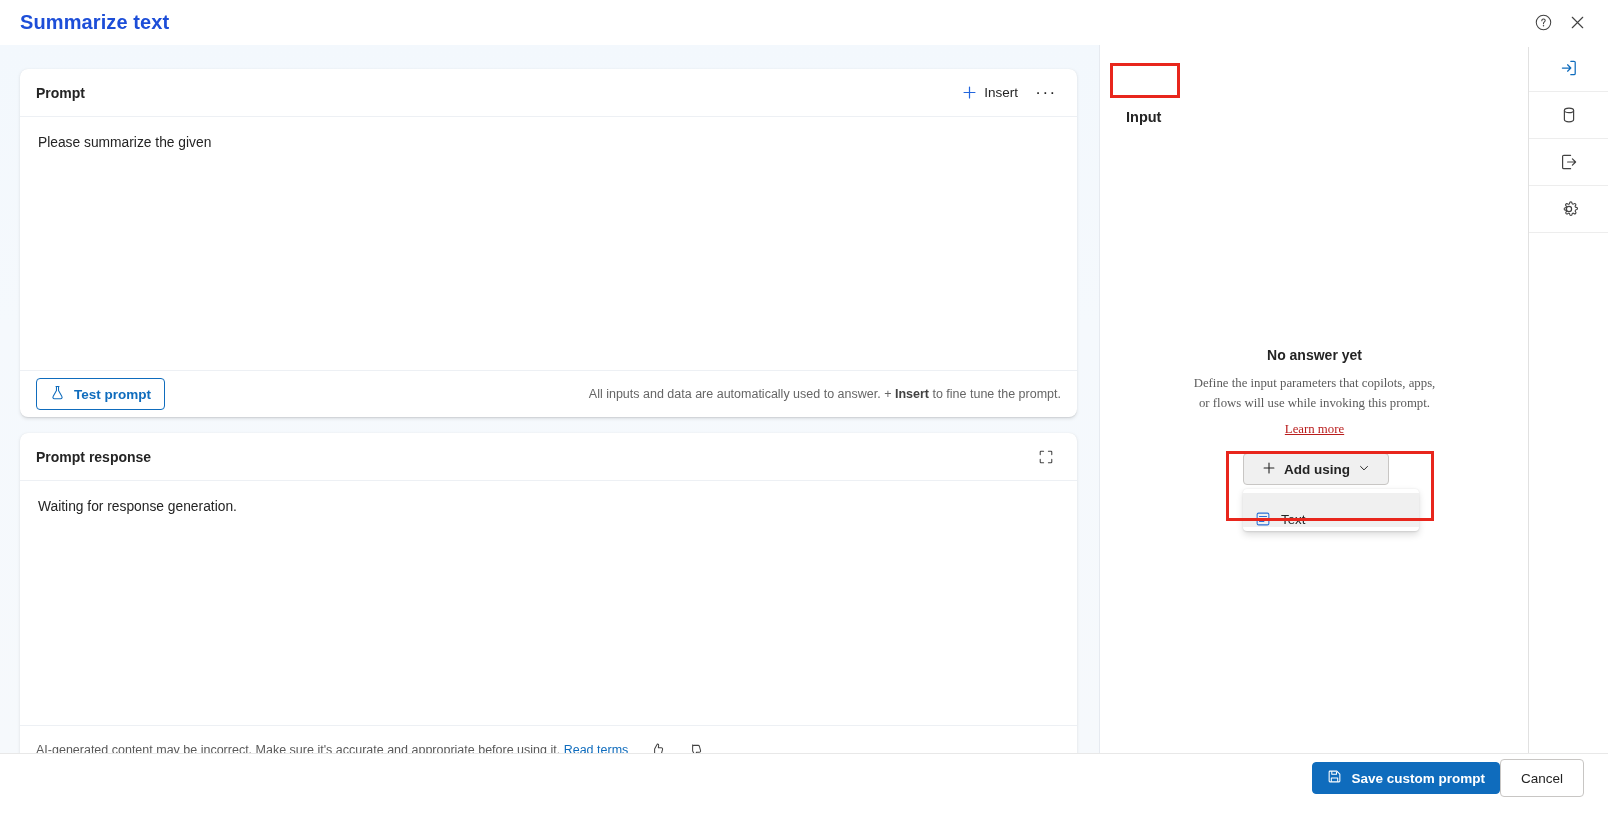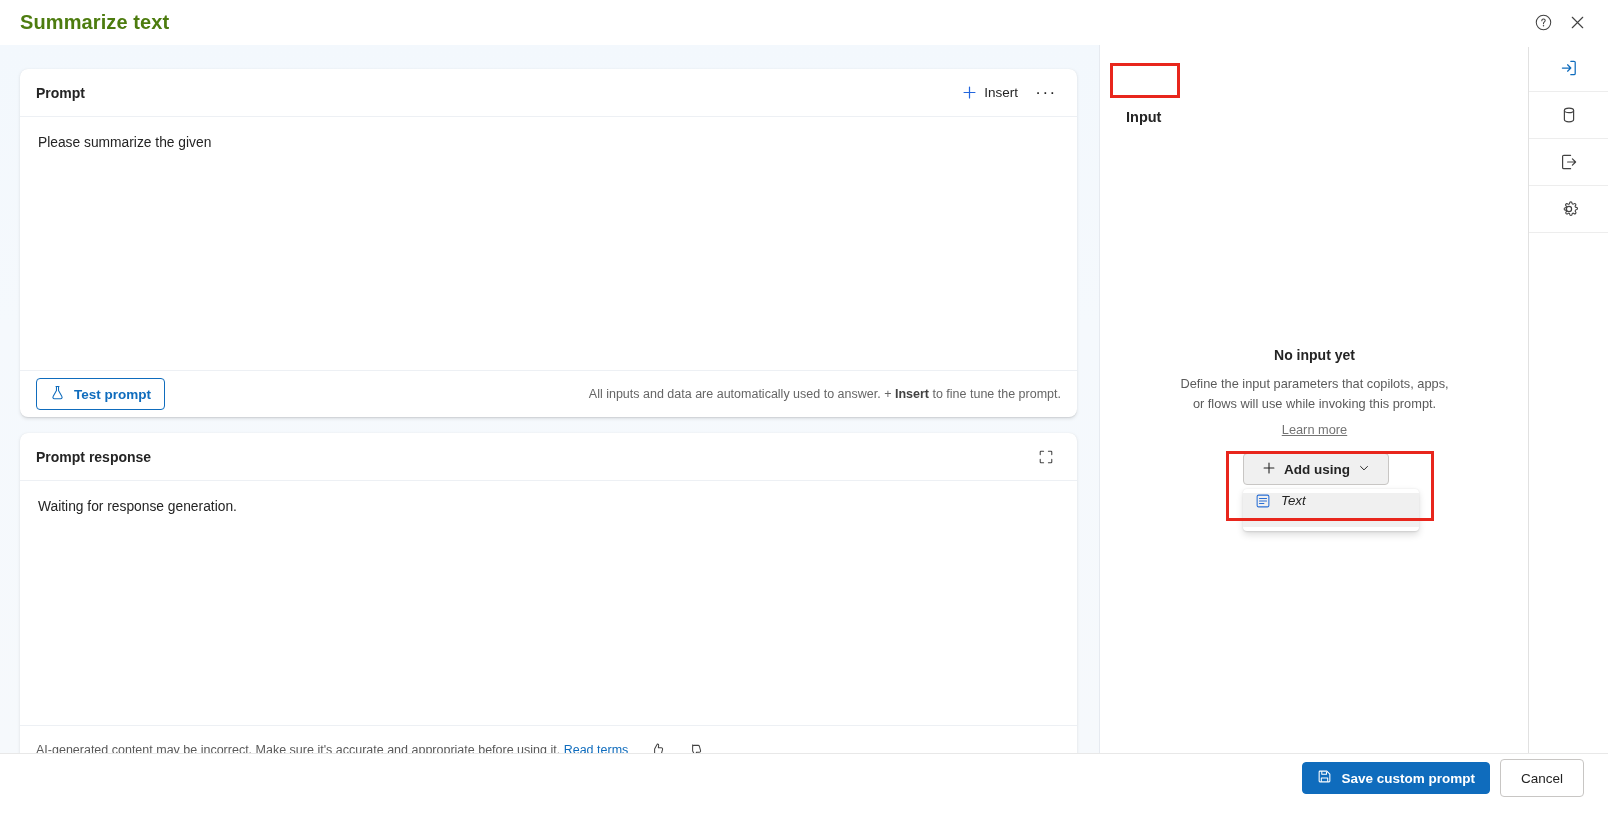--- a/index.html
+++ b/index.html
@@ -14,21 +14,21 @@
   }
   #app { position: relative; width: 1608px; height: 820px; background:#fff; }
 
   
   .titlebar {
     position: absolute; left:0; top:0; width:1608px; height:45px;
     background:#ffffff;
     display:flex; align-items:center;
   }
   .titlebar .title {
-    font-size: 20px; font-weight: 600; color:#4d7c0f;
+    font-size: 20px; font-weight: 600; color:#1d4ed8;
     margin-left: 20px; letter-spacing: .1px;
   }
   .titlebar .spacer { flex:1; }
   .tb-btn {
     width: 34px; height: 34px; display:flex; align-items:center; justify-content:center;
     border-radius: 4px; cursor: pointer; color:#424242;
   }
   .tb-btn:last-child { margin-right: 14px; }
 
   
@@ -125,61 +125,61 @@
   .input-heading {
     position:absolute; left:16px; top:56px;
     font-size:14.5px; font-weight:600; color:#242424;
     padding: 6px 10px;
   }
   .empty-state {
     position:absolute; left:0; top:300px; width:429px;
     text-align:center;
   }
   .empty-title { font-size:14px; font-weight:600; color:#242424; margin-bottom:11px; }
-  .empty-desc { font-size:12.8px; color:#5b5b5b; line-height:1.55; padding:0 40px; }
-  .empty-link { font-size:12.8px; color:#737373; text-decoration:underline; cursor:pointer; display:inline-block; margin-top:6px; }
+  .empty-desc { font-size:12.8px; color:#5b5b5b; line-height:1.55; padding:0 40px;font-family:Liberation Serif, serif; }
+  .empty-link { font-size:12.8px; color:#b91c1c; text-decoration:underline; cursor:pointer; display:inline-block; margin-top:6px; }
 
   .add-wrap { position:absolute; left:143px; top:406px; width:250px; }
   .add-btn {
     width:146px; height:32px;
     display:flex; align-items:center; justify-content:center; gap:8px;
     border:1px solid #c8c6c4; border-radius:4px;
     background:#f0f0f0; color:#242424;
     font-size:13.5px; font-weight:600; cursor:pointer;
     font-family:"Liberation Sans", sans-serif;
   }
 
   .menu {
     position:absolute; left:0px; top:36px; width:176px;
     background:#ffffff; border-radius:4px;
     box-shadow: 0 3.2px 7.2px rgba(0,0,0,.13), 0 .6px 1.8px rgba(0,0,0,.10);
     padding: 4px 0;
   }
   .menu-item {
-    height:34px; display:flex; align-items:flex-start; gap:10px;
-    padding: 0 12px; font-size:13.3px; color:#242424; cursor:pointer;font-style:italic;
+    height:34px; display:flex; align-items:flex-end; gap:10px;
+    padding: 0 12px; font-size:13.3px; color:#242424; cursor:pointer;
   }
   .menu-item.hovered { background:#f0f0f0; }
   .menu-icon { display:flex; align-items:center; color:#2b6fd4; }
 
   
   .rail-list { position:absolute; left:0; top:0; width:79px; }
   .rail-item {
     height:47px; width:79px;
     display:flex; align-items:center; justify-content:center;
     border-bottom:1px solid #ededed; cursor:pointer; color:#424242;
   }
   .rail-item.selected { color:#0f6cbd; }
 
   
   .actionbar {
     position:absolute; left:0; top:753px; width:1608px; height:49px;
     background:#ffffff; border-top:1px solid #e8e8e8;
     display:flex; align-items:center; justify-content:flex-end;
-    padding-right: 24px; gap: 10px;
+    padding-right: 24px; 
   }
   .btn-primary {
     height:32px; padding: 0 14px; display:flex; align-items:center; gap:9px;
     background:#0f6cbd; color:#ffffff; border:1px solid #0f6cbd; border-radius:4px;
     font-size:13.5px; font-weight:600; cursor:pointer;
     font-family:"Liberation Sans", sans-serif;
   }
   .btn-secondary {
     height:32px; padding: 18px 20px; display:flex; align-items:center;
     background:#ffffff; color:#242424; border:1px solid #c8c6c4; border-radius:4px;
@@ -284,21 +284,21 @@
           </div>
         </div>
       </div>
 
     </div>
 
     <div class="right-pane">
       <div class="input-heading">Input</div>
 
       <div class="empty-state">
-        <div class="empty-title">No input yet</div>
+        <div class="empty-title">No answer yet</div>
         <div class="empty-desc">
           <div>Define the input parameters that copilots, apps,</div>
           <div>or flows will use while invoking this prompt.</div>
           <a class="empty-link" href="#">Learn more</a>
         </div>
       </div>
 
       <div class="add-wrap">
         <button class="add-btn">
           <span>

